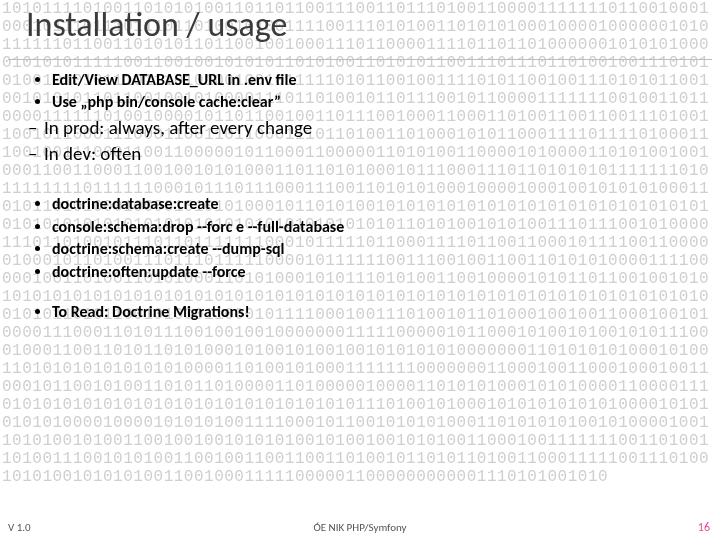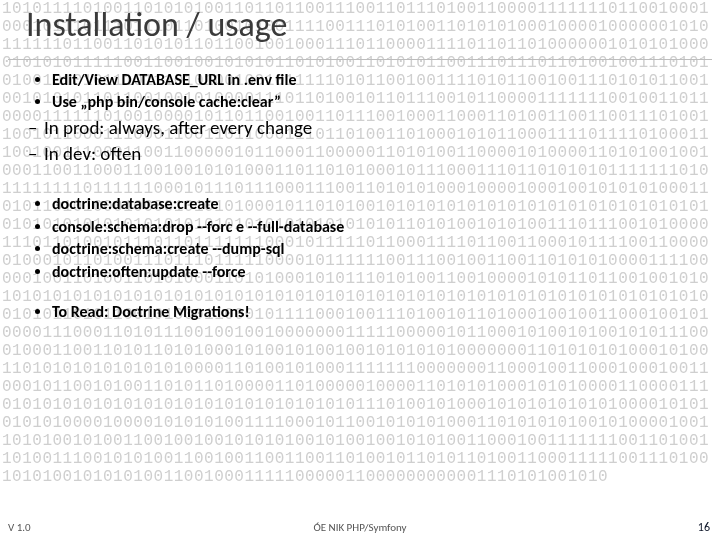--- a/index.html
+++ b/index.html
@@ -9,21 +9,21 @@
   h1{font-size:34px;font-weight:400;margin:4px 0 14px 26px;color:#3a3a3a;font-family:Calibri,Arial,sans-serif}
   .rule{height:1px;background:#bdbdbd;margin:0 8px 10px 8px}
   ul.main{list-style:disc;margin:0 0 0 52px;padding:0}
   ul.main>li{font-size:16px;font-weight:700;line-height:1.28;margin:0 0 2px 0}
   ul.sub{list-style:none;margin:2px 0 10px 28px;padding:0}
   ul.sub>li{font-size:19px;font-weight:400;line-height:1.35;position:relative;padding-left:16px}
   ul.sub>li:before{content:"–";position:absolute;left:0}
   .sp{height:18px}
   .footer-c{position:absolute;bottom:6px;left:0;right:0;text-align:center;font-size:11px;color:#555}
   .footer-l{position:absolute;bottom:6px;left:8px;font-size:11px;color:#555}
-  .footer-r{position:absolute;bottom:6px;right:10px;font-size:12px;color:#0f172a}
+  .footer-r{position:absolute;bottom:6px;right:10px;font-size:12px;color:#ec4899}
 </style>
 </head>
 <body>
 
 <div class="bg">10101111010011010101001101101100111001101110100110000111111101100100010001011101110111011010010100111100111010100110101010001000010000001010111111011001101010110110010010001110110000111101101101000000101010100001010101111100110010010101011010100110101011001110111011010010011101010100101010111011101010010010111110101100100111101011001001110101011001001010101101100100101000011101101001011011100101100001111111001001101100001111110100100001011011001001101110010001100011010011001100111010011001011000111000110011011000111011010011010001010110001111011110100011100100111000110011000001011000110000011010100110000101000011010100100100011001100011001001010100011011010100010111000111011010101011111110101111111101111110001011101110001110011010101000100001000100101010100011010110101000100001010101000101101010010101010101010101010101010101010101010101010101010101010101010101010101011010100101010011101110010100001110110100101110110111111100010111110110001111011001100010111100110000010001011010011101110111110000101111110011100100110011010101000011110000010011010011010100011010100010101110101001100100001010110110010010101010101010101010101010101010101010101010101010101010101010101010101010010101101011001010001100010111100010011101001011010001001001100010010100001110001101011100100100100000001111100000101100010100101001010111000100011001101011010100010100101001001010101010000000110101010100010100110101010101010101000011010010100011111110000000110001001100010001001100010110010100110101101000011010000010000110101010001010100001100001110101010101010101010101010101010101011101001010001010101010101000010101010101000010000101010100111100010110010101010001101010101001010000100110101001010011001001001010101001010010010101001100010011111110011010011010011100101010011001001100110011010010110101101001100011111001110100101010010101010011001000111110000011000000000001110101001010</div>
 
 <div class="content">
   <h1>Installation / usage</h1>
   <div class="rule"></div>
 

